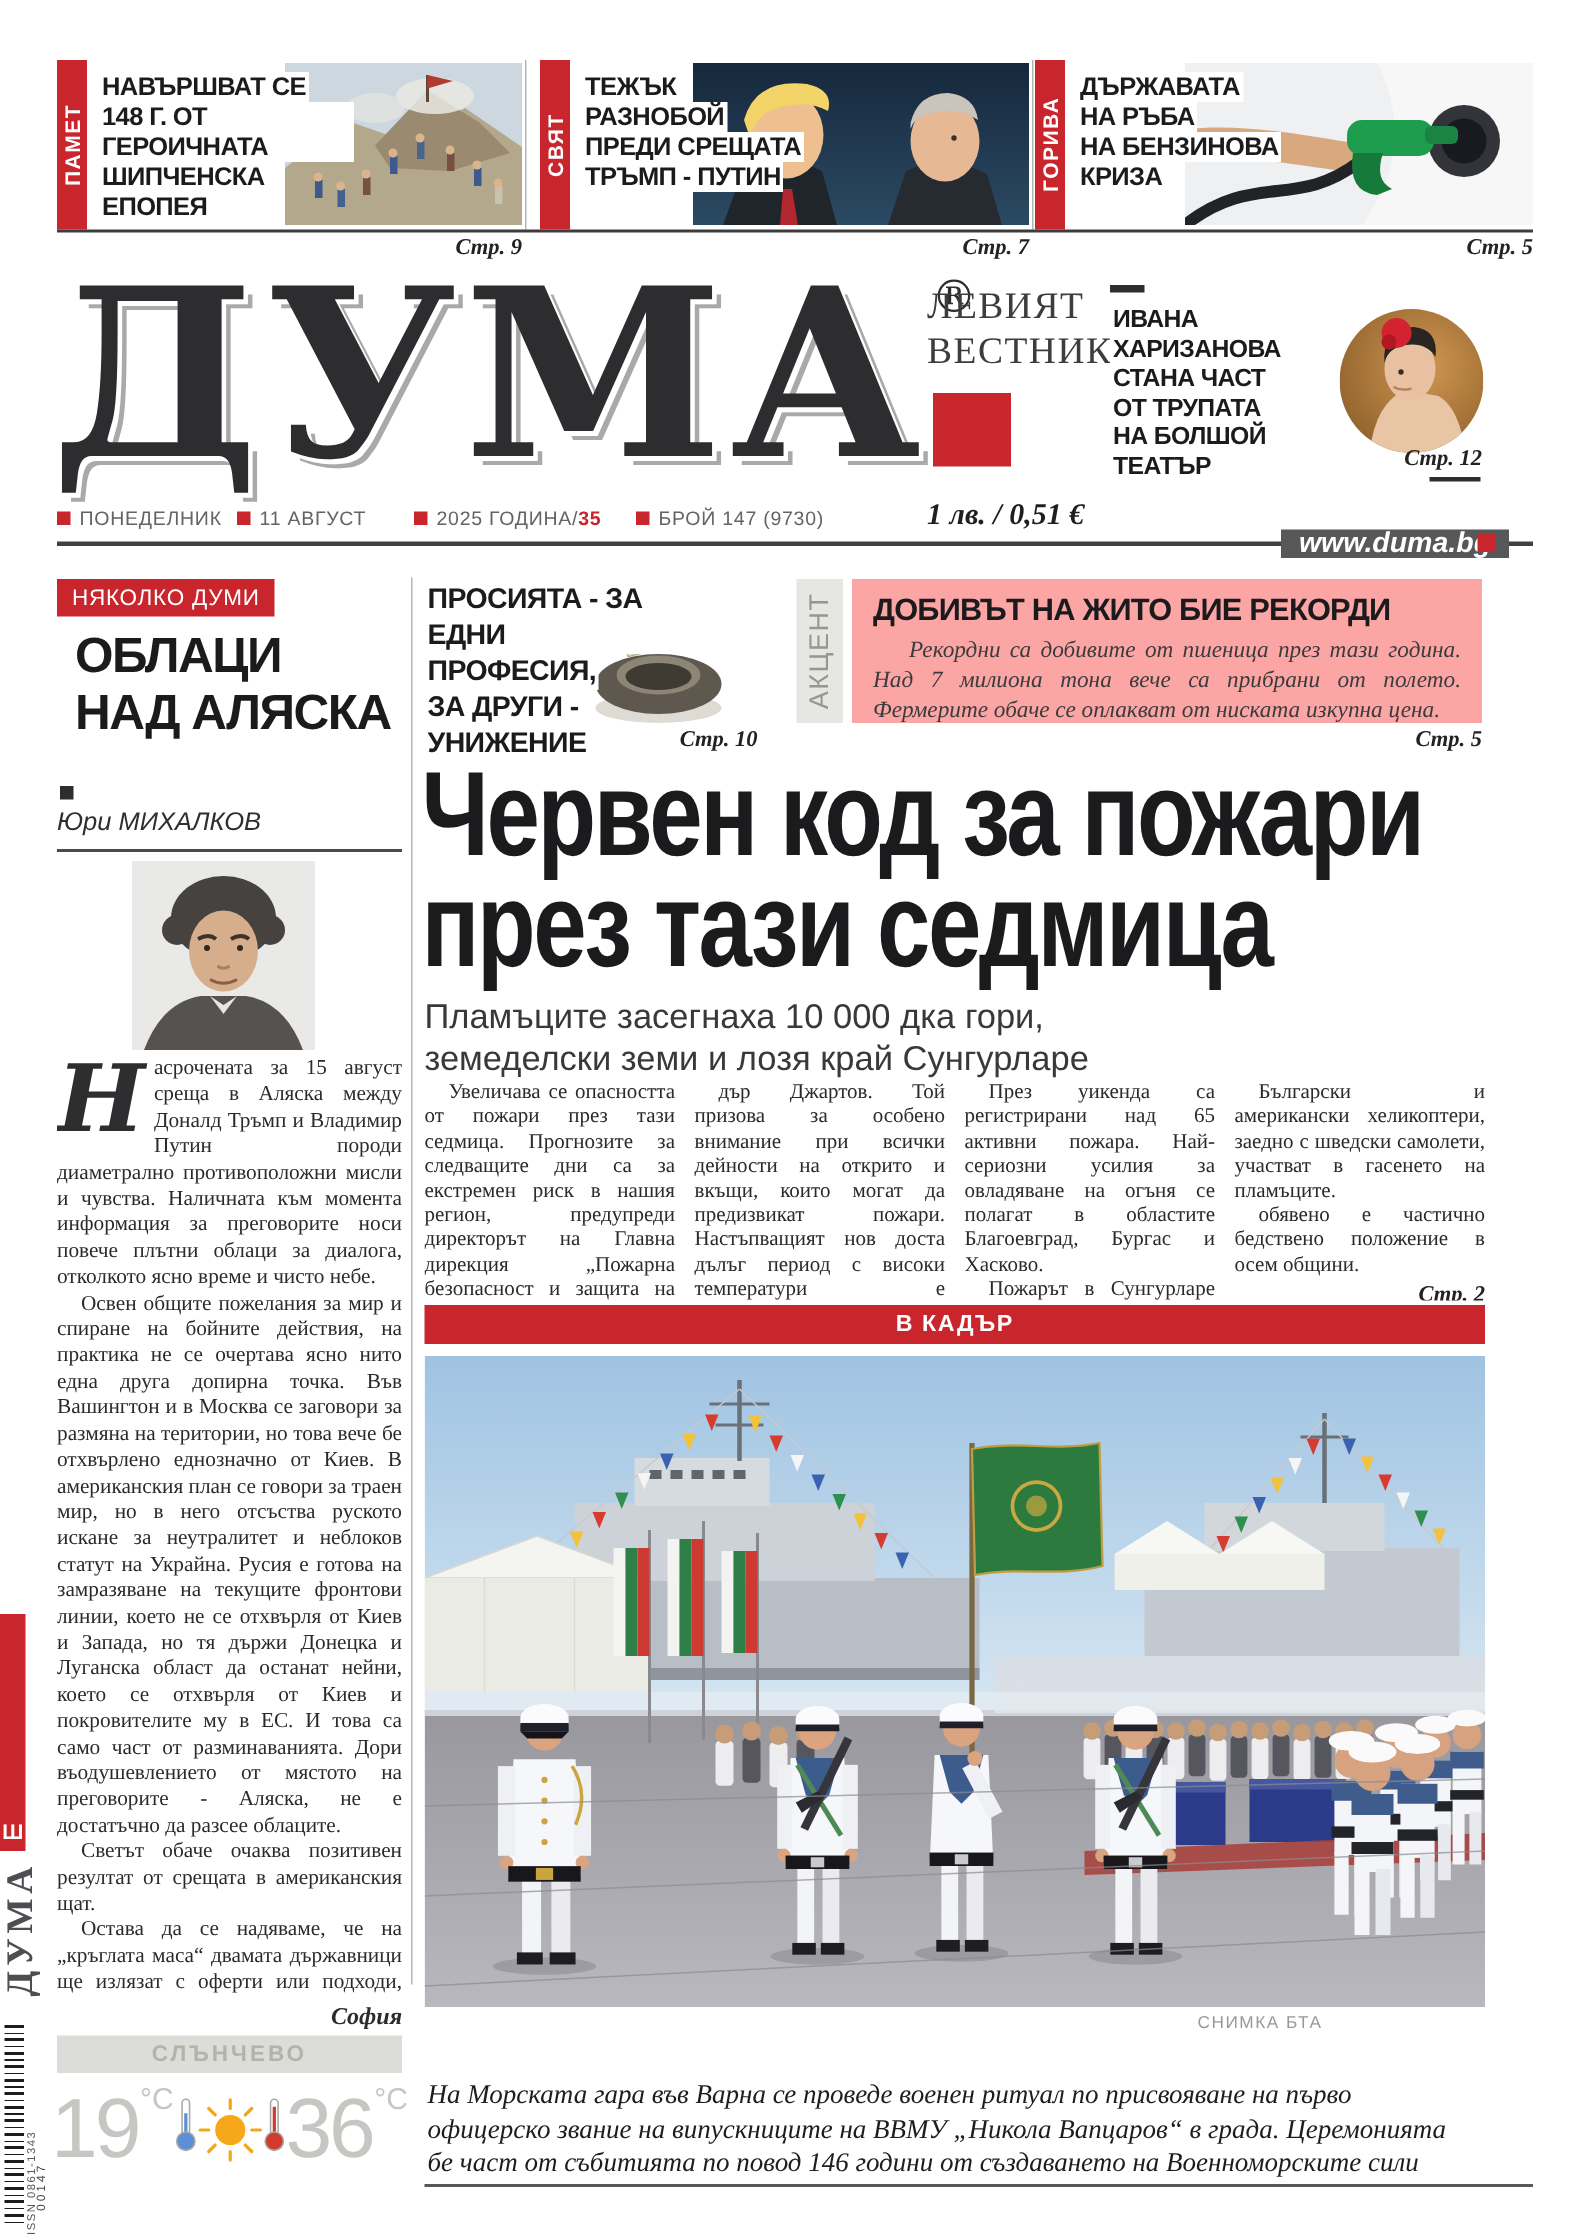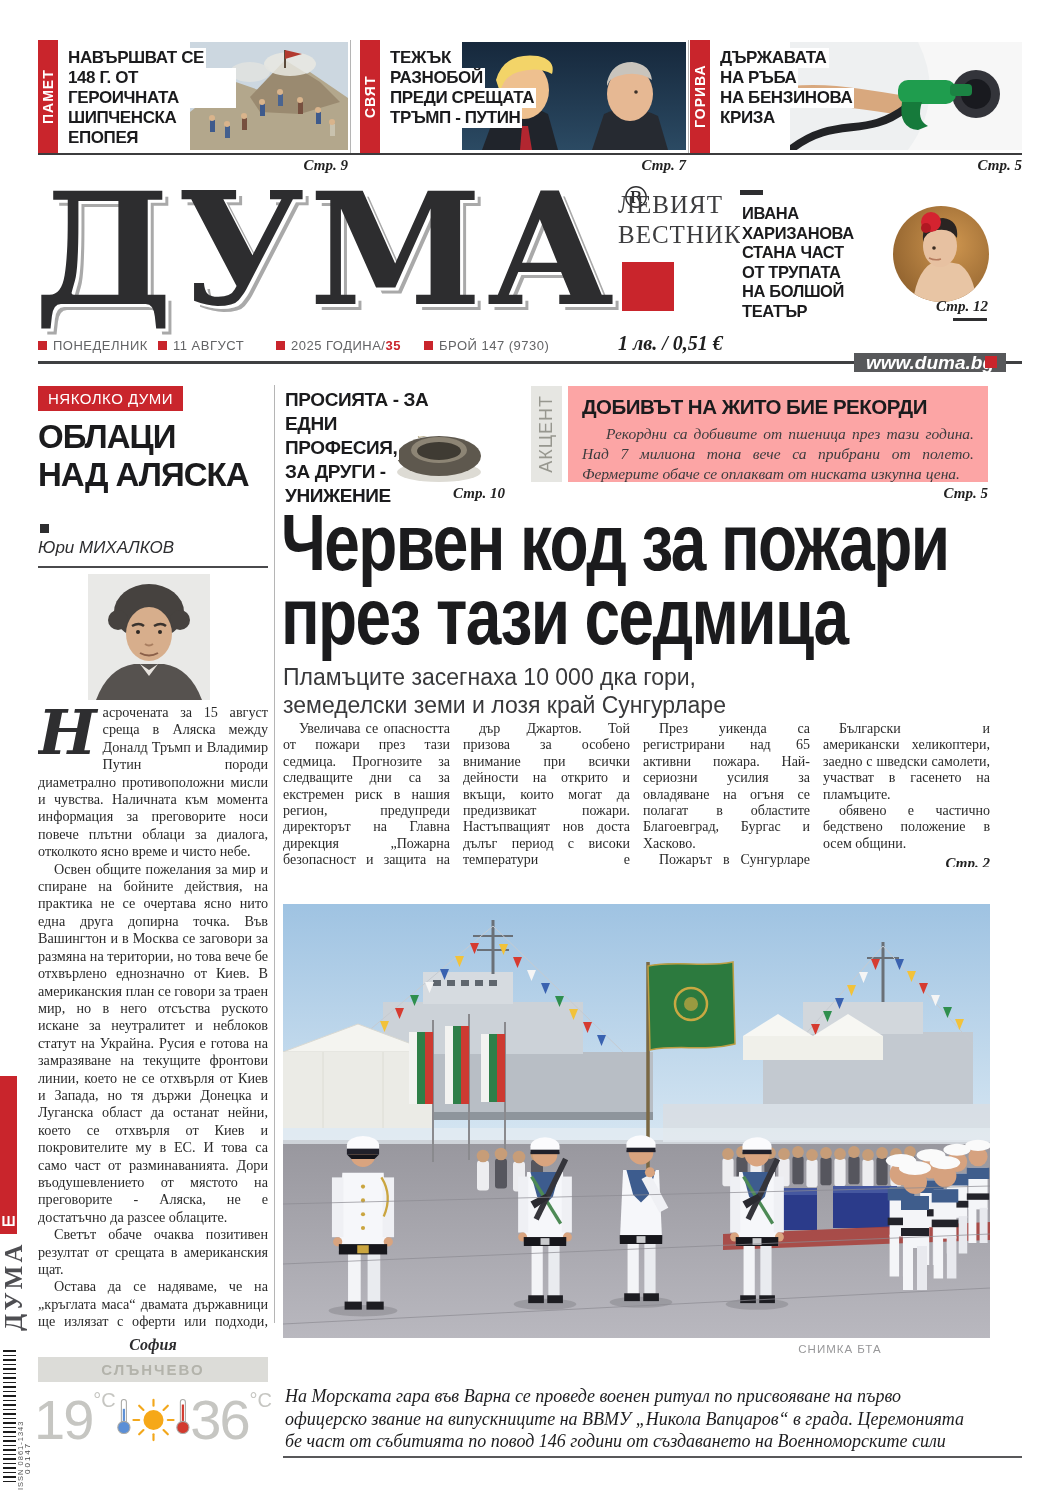--- a/index.html
+++ b/index.html
@@ -15,21 +15,21 @@
   .tt span{background:#fff;padding:0 2px;display:inline-block;}
   .pagelbl{font-family:"Liberation Serif",serif;font-style:italic;font-weight:bold;
            font-size:15px;color:#222;}
   .sep{background:#b5b5b5;width:1px;}
   .serifbody{font-family:"Liberation Serif",serif;text-align:justify;color:#2a2a2a;}
   .serifbody p{margin:0;text-indent:16px;}
   .dropcap{float:left;font-family:"DejaVu Serif",serif;font-style:italic;font-weight:bold;
            font-size:62px;line-height:50px;margin:4px 6px 0 0;color:#2e2e30;}
   .hl-line{display:block;transform:scaleX(0.8);transform-origin:left top;white-space:nowrap;
            font-weight:bold;font-size:80px;line-height:74px;letter-spacing:-2px;color:#1b1b1d;}
-  .cnd{font-weight:bold;letter-spacing:-0.5px;color:#1b1b1d;}
+  .cnd{font-weight:bold;letter-spacing:-0.5px;color:#1b1b1d;margin-left:12px;}
   .wnum{font-size:56px;color:#c6c6c2;letter-spacing:-2px;line-height:1;}
   .wnum .deg{font-size:20px;vertical-align:32px;letter-spacing:0;margin-left:1px;}
   .vtext{writing-mode:vertical-rl;transform:rotate(180deg);}
 </style>
 </head>
 <body>
 
 <div class="page">
 
   <div class="abs" style="left:38px;top:40px;width:310px;height:113px;">
@@ -219,21 +219,21 @@
     </svg>
   </div>
 
   <div class="abs serifbody" style="left:38px;top:704px;width:230px;height:628px;overflow:hidden;font-size:14.2px;line-height:17.4px;">
     <p style="text-indent:0;"><span class="dropcap">Н</span><span>асрочената за 15 август среща в Аляска между Доналд Тръмп и Владимир Путин породи диаметрално противоположни мисли и чувства. Наличната към момента информация за преговорите носи повече плътни облаци за диалога, отколкото ясно време и чисто небе.</span></p>
     <p>Освен общите пожелания за мир и спиране на бойните действия, на практика не се очертава ясно нито една друга допирна точка. Във Вашингтон и в Москва се заговори за размяна на територии, но това вече бе отхвърлено еднозначно от Киев. В американския план се говори за траен мир, но в него отсъства руското искане за неутралитет и неблоков статут на Украйна. Русия е готова на замразяване на текущите фронтови линии, което не се отхвърля от Киев и Запада, но тя държи Донецка и Луганска област да останат нейни, което се отхвърля от Киев и покровителите му в ЕС. И това са само част от разминаванията. Дори въодушевлението от мястото на преговорите - Аляска, не е достатъчно да разсее облаците.</p>
     <p>Светът обаче очаква позитивен резултат от срещата в американския щат.</p>
     <p>Остава да се надяваме, че на „кръглата маса“ двамата държавници ще излязат с оферти или подходи, които ще увеличат допирните точки. Ако не в момента, то поне в следващите месеци.</p>
   </div>
 
-  <div class="abs" style="left:38px;top:1336px;width:230px;text-align:center;font-family:'Liberation Serif',serif;font-style:italic;font-weight:bold;font-size:16px;color:#2b2b2d;">София</div>
+  <div class="abs" style="left:38px;top:1336px;width:230px;text-align:right;font-family:'Liberation Serif',serif;font-style:italic;font-weight:bold;font-size:16px;color:#2b2b2d;">София</div>
   <div class="abs" style="left:38px;top:1357px;width:230px;height:25px;background:#dcdcd8;text-align:center;line-height:25px;font-weight:bold;font-size:15px;letter-spacing:2px;color:#b3b3ab;">СЛЪНЧЕВО</div>
 
   <div class="abs" style="left:34px;top:1390px;width:238px;height:90px;display:flex;align-items:flex-start;justify-content:space-between;">
     <div class="wnum"><span>19</span><span class="deg">°C</span></div>
     <svg width="22" height="52" viewBox="0 0 22 52">
       <rect x="7.5" y="3" width="7" height="34" rx="3.5" fill="#fff" stroke="#a9a9a6" stroke-width="1.5"></rect>
       <rect x="9.5" y="16" width="3" height="22" fill="#5b8fd6"></rect>
       <circle cx="11" cy="42" r="8.5" fill="#5b8fd6" stroke="#a9a9a6" stroke-width="1.5"></circle>
     </svg>
     <svg width="60" height="60" viewBox="0 0 60 60">
@@ -324,20 +324,21 @@
       <p>През уикенда са регистрирани над 65 активни пожара. Най-сериозни усилия за овладяване на огъня се полагат в областите Благоевград, Бургас и Хасково.</p>
       <p>Пожарът в Сунгурларе засегна 10 000 декара гори, земеделски земи и лозя,</p>
     </div>
     <div class="serifbody" style="flex:1;font-size:14px;line-height:16.4px;">
       <p>Български и американски хеликоптери, заедно с шведски самолети, участват в гасенето на пламъците.</p>
       <p>обявено е частично бедствено положение в осем общини.</p>
       <div class="pagelbl" style="text-align:right;margin-top:3px;">Стр. 2</div>
     </div>
   </div>
 
+  <div class="abs red" style="left:283px;top:870px;width:707px;height:26px;color:#fff;font-weight:bold;font-size:15.5px;letter-spacing:1px;text-align:center;line-height:26px;">В КАДЪР</div>
 
   <div class="abs" style="left:283px;top:904px;width:707px;height:434px;overflow:hidden;">
     <svg width="707" height="434" viewBox="0 0 707 434">
       <defs>
         <linearGradient id="sky" x1="0" y1="0" x2="0" y2="1">
             <stop offset="0" stop-color="#9fc3e2"></stop>
             <stop offset="1" stop-color="#d6e6f2"></stop>
           </linearGradient>
         <linearGradient id="pave" x1="0" y1="0" x2="0" y2="1">
             <stop offset="0" stop-color="#98979e"></stop>

